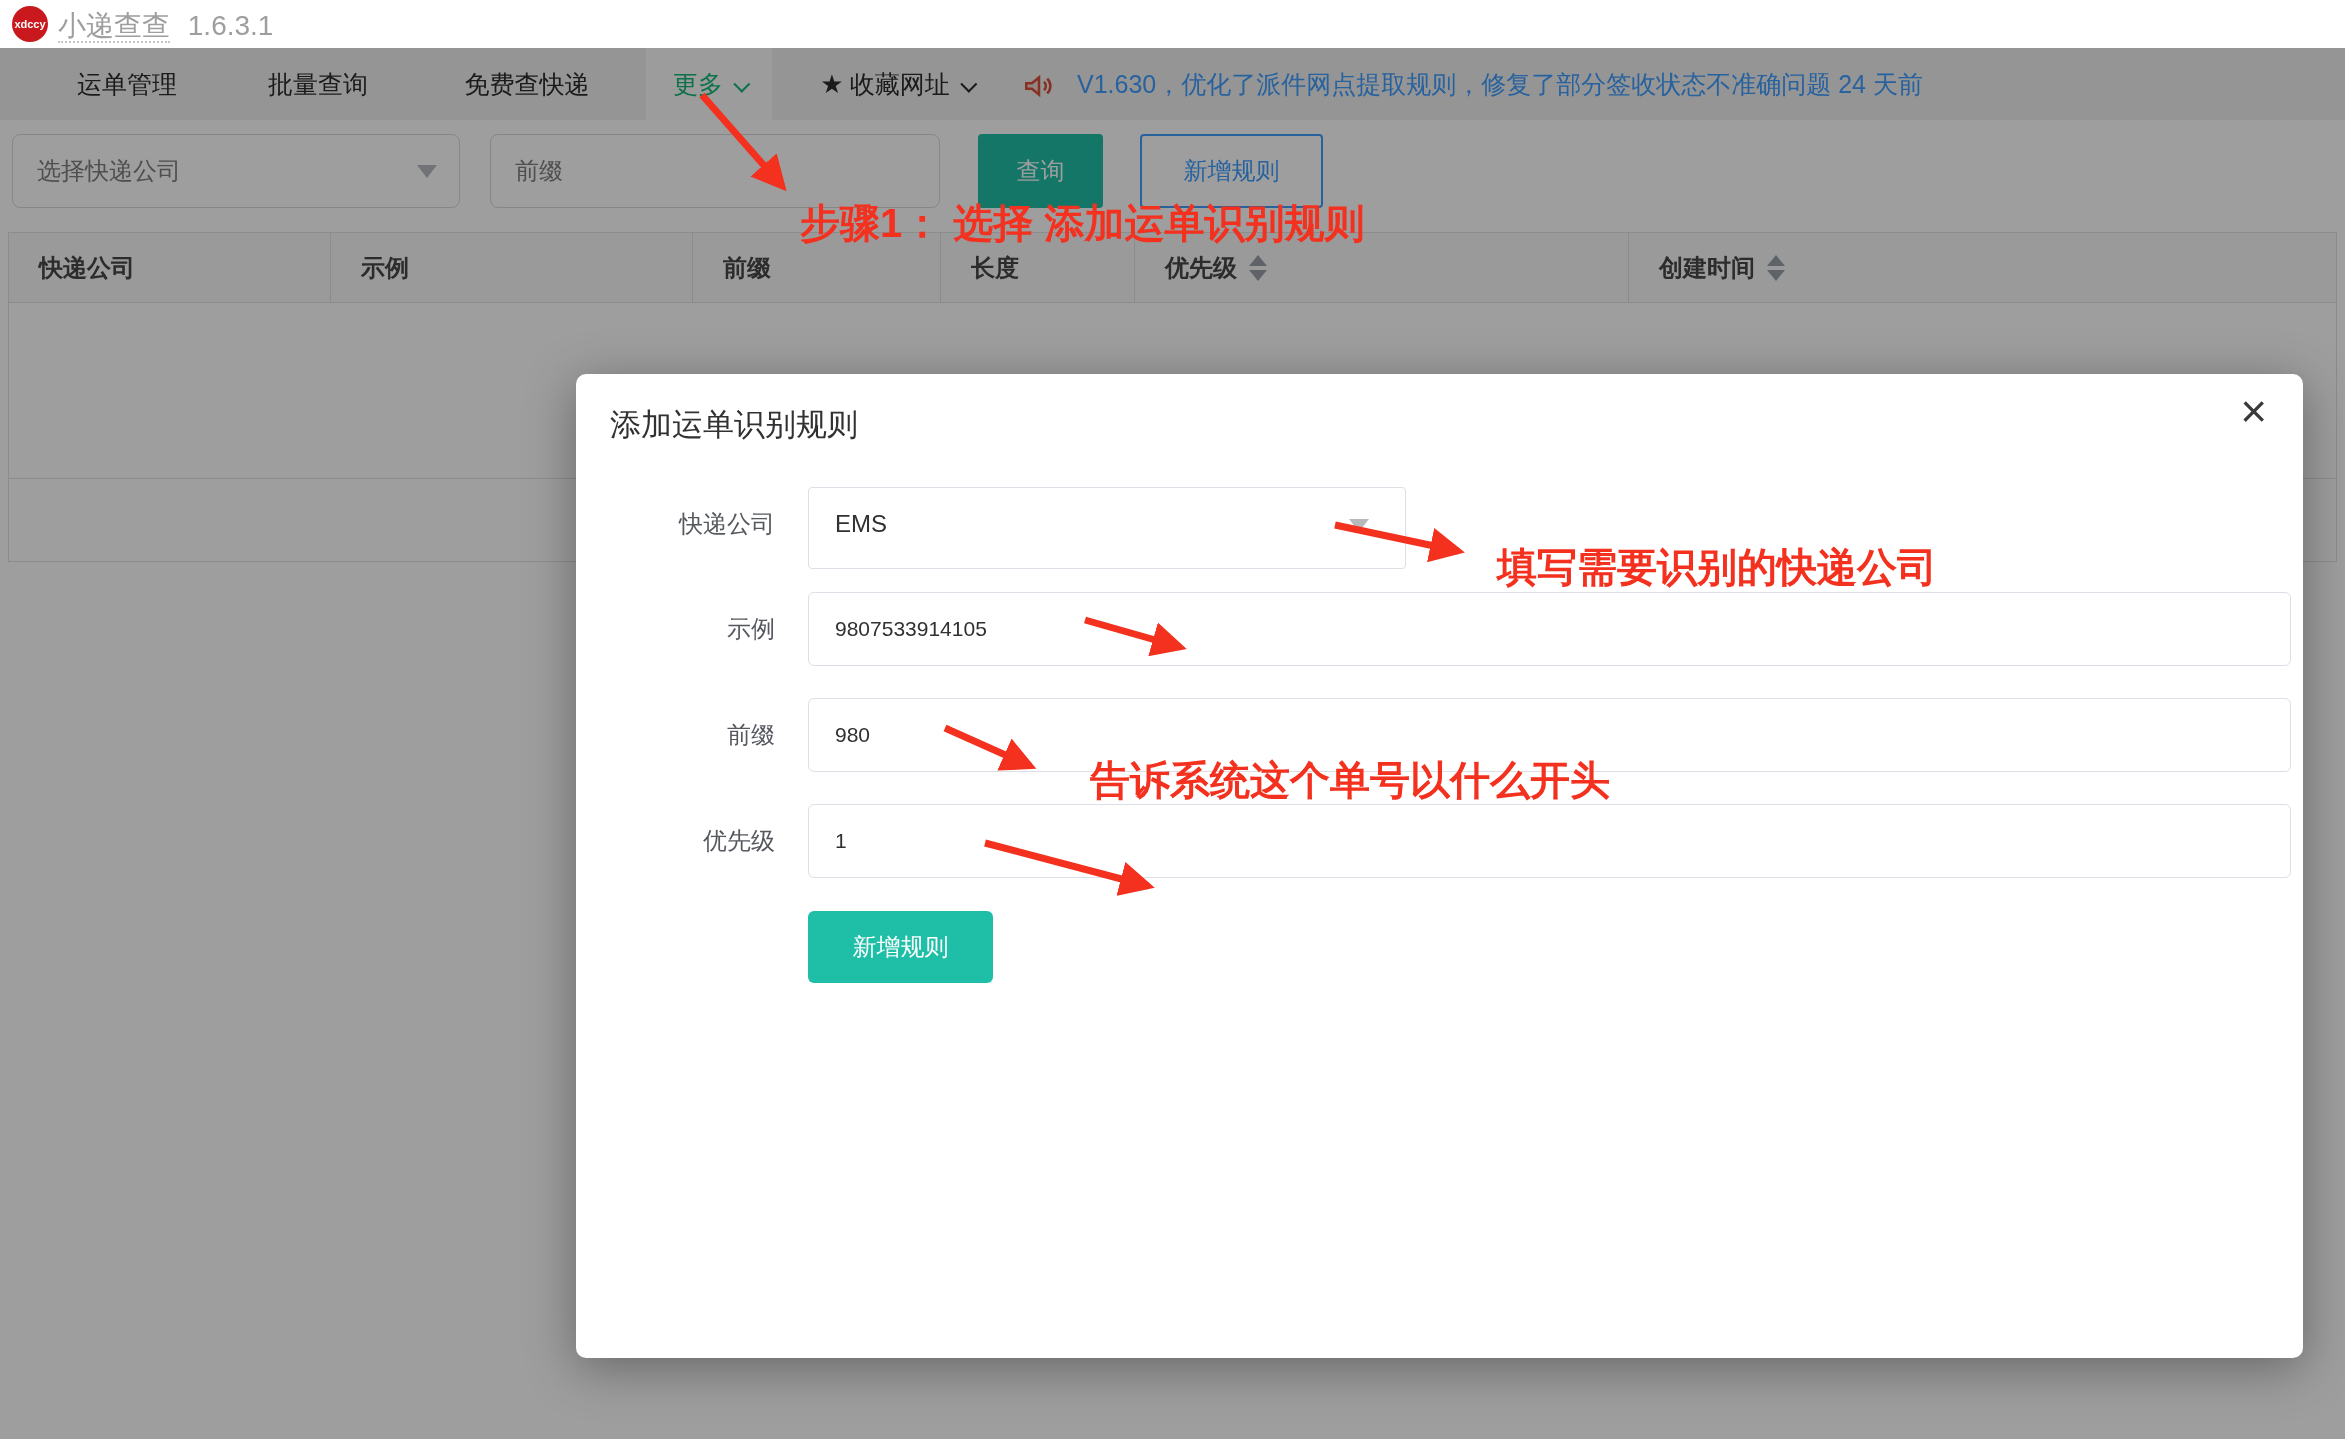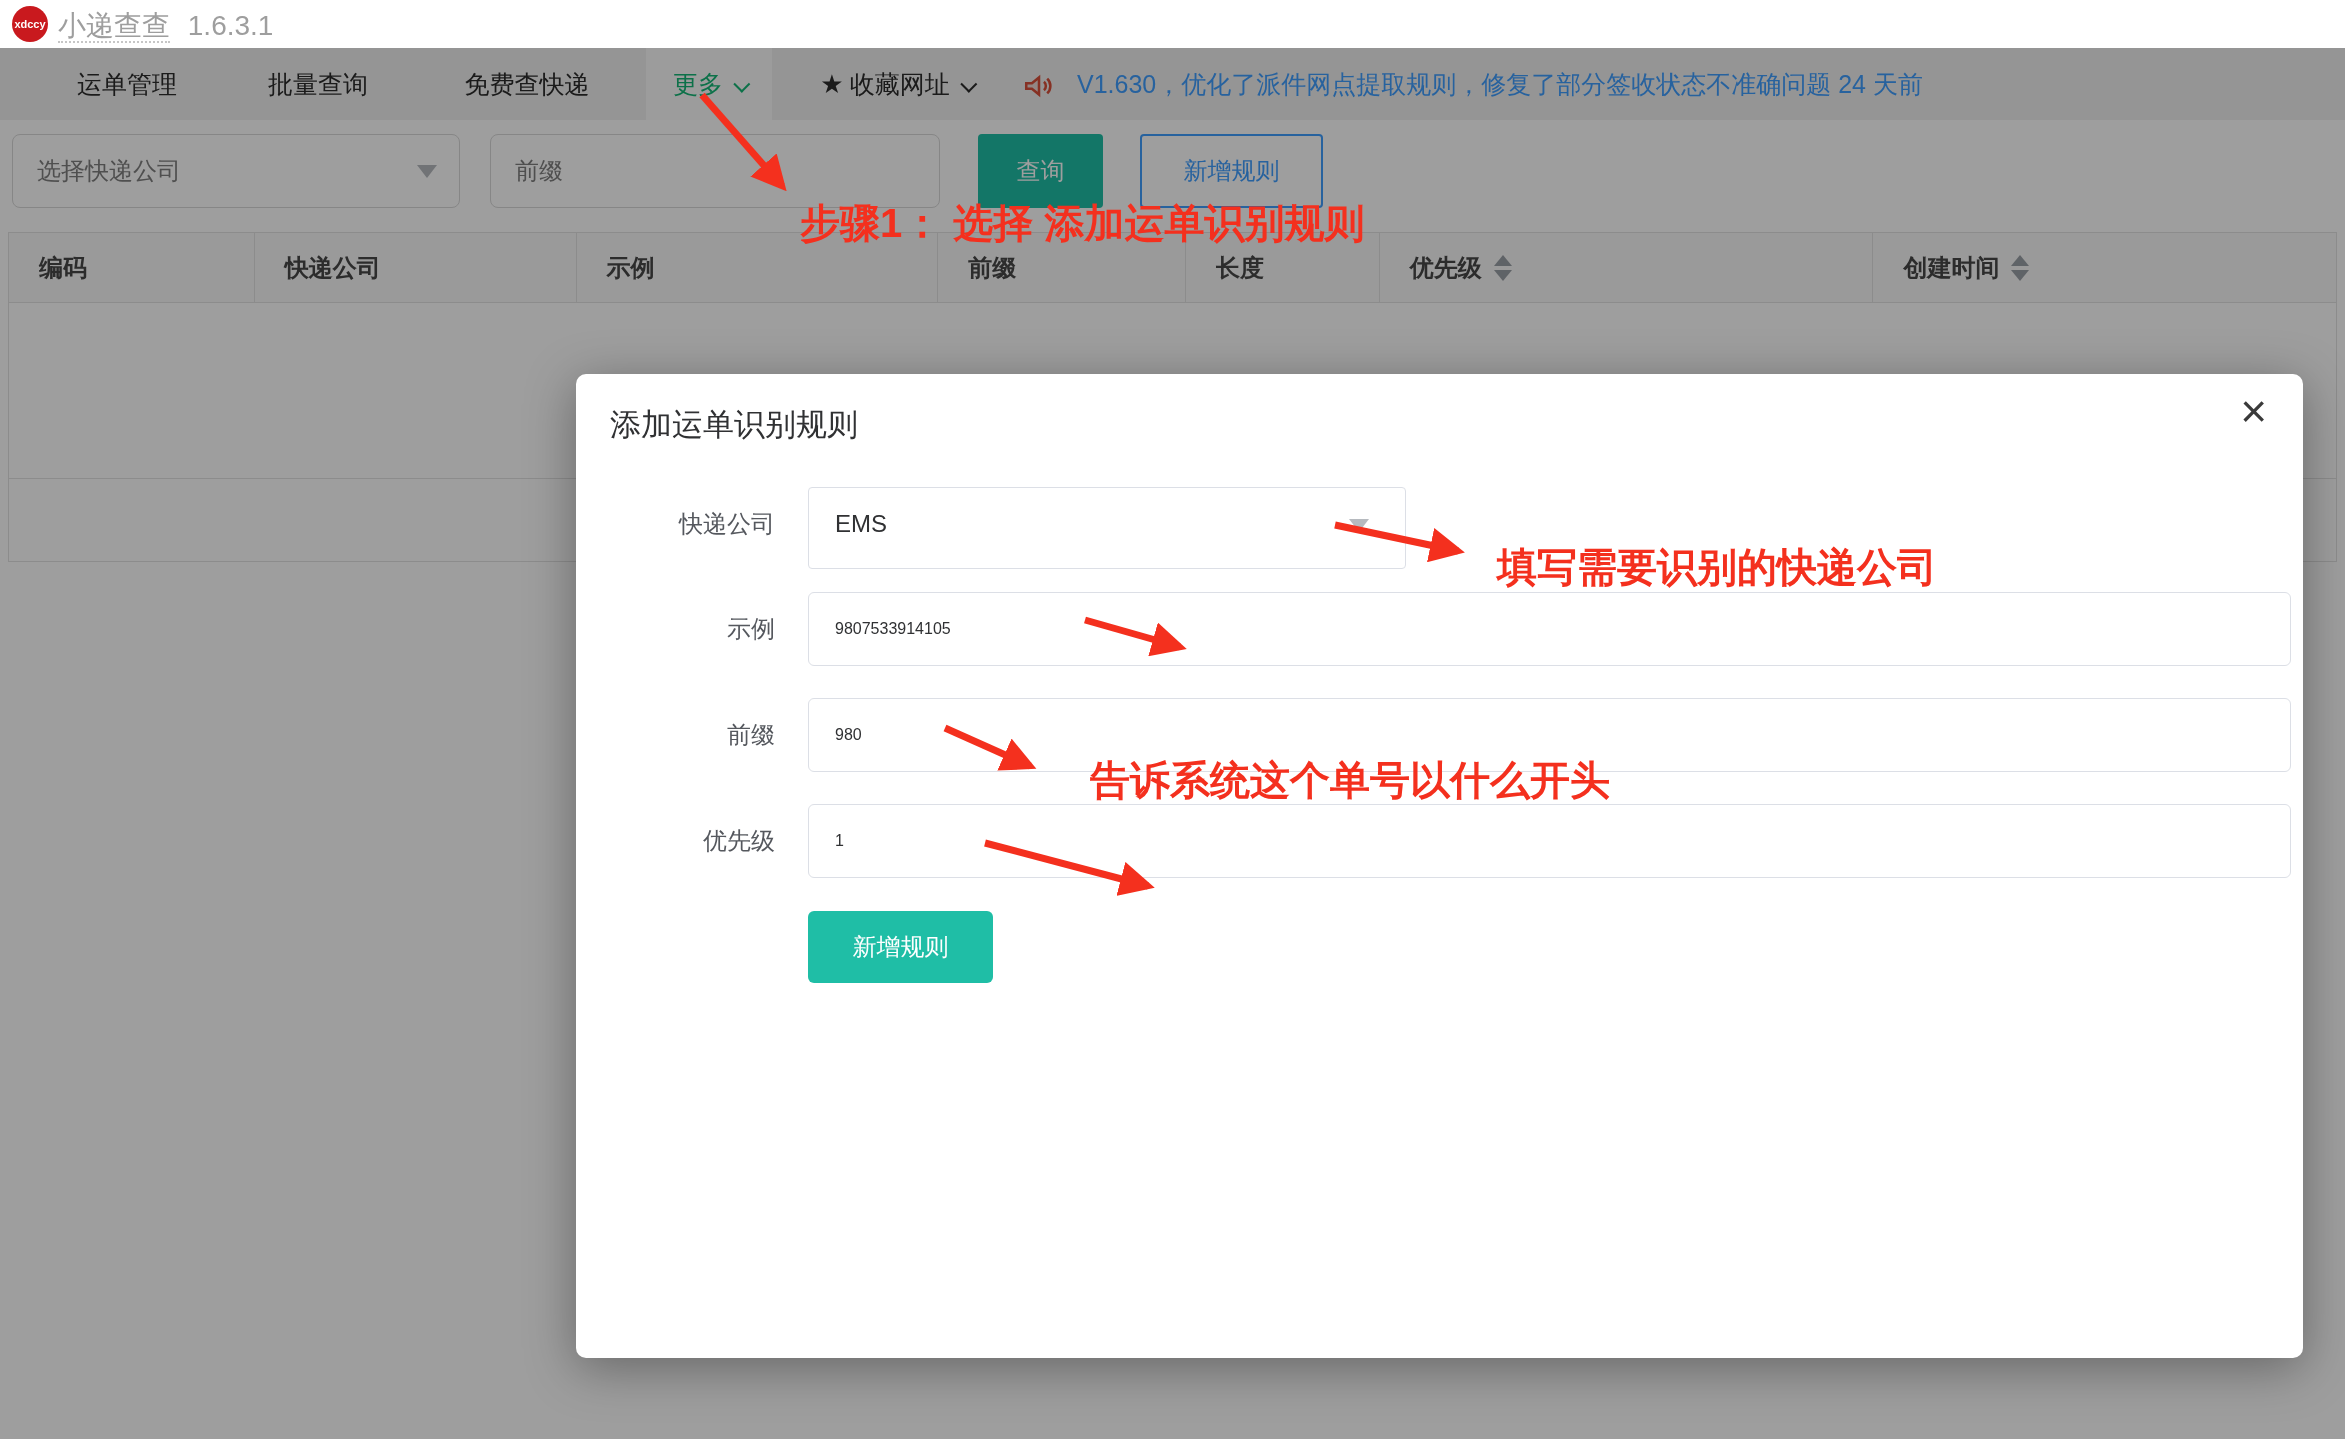--- a/index.html
+++ b/index.html
@@ -65,21 +65,21 @@
   .modal-close { position:absolute; right:36px; top:14px; font-size:46px; font-weight:300; color:#3a3a3a;
     cursor:pointer; line-height:1; }
   .frow { position:absolute; left:0; width:1727px; height:74px; }
   .flabel { position:absolute; left:0; top:0; width:199px; height:74px; line-height:74px;
     text-align:right; font-size:24px; color:#55585e; }
   .fselect { position:absolute; left:232px; top:0; width:598px; height:82px; border:1px solid #dcdfe6;
     border-radius:4px; background:#fff; font-size:24px; color:#303133; line-height:72px; padding:0 26px; cursor:pointer; }
   .fselect .tri { position:absolute; right:36px; top:31px; width:0; height:0;
     border-left:10px solid transparent; border-right:10px solid transparent; border-top:13px solid #b6babf; }
   .finput { position:absolute; left:232px; top:0; width:1483px; height:74px; border:1px solid #dcdfe6;
-    border-radius:6px; background:#fff; font-size:16px; color:#303133; padding:0 26px; }
+    border-radius:6px; background:#fff; font-size:21px; color:#303133; padding:0 26px; }
   .btn-submit { position:absolute; left:232px; top:537px; width:185px; height:72px; background:#1fbea6;
     color:#fff; font-size:24px; border:none; border-radius:6px; cursor:pointer; }
 
   
   .anno-layer { position:absolute; left:0; top:0; width:2345px; height:1118px; z-index:30; pointer-events:none; }
   .anno { position:absolute; color:#f4301e; font-size:40px; font-weight:600; white-space:nowrap; }
 </style>
 </head>
 <body>
 
@@ -119,23 +119,20 @@
       <span>选择快递公司</span>
       <span class="tri"></span>
     </div>
     <input class="inp" readonly="" placeholder="前缀" style="">
     <button class="btn-query">查询</button>
     <button class="btn-addrule-outline">新增规则</button>
   </div>
 
   <div class="tablewrap">
     <div class="thead">
-      <div class="th" style="width:246px;">
-          <span>编码</span>
-        </div>
       <div class="th" style="width:322px;">
           <span>快递公司</span>
         </div>
       <div class="th" style="width:362px;">
           <span>示例</span>
         </div>
       <div class="th" style="width:248px;">
           <span>前缀</span>
         </div>
       <div class="th" style="width:194px;">

